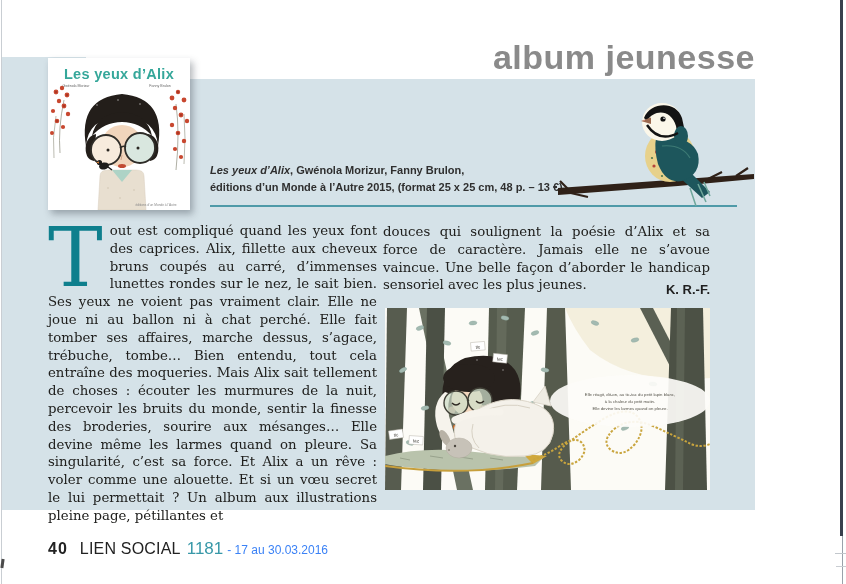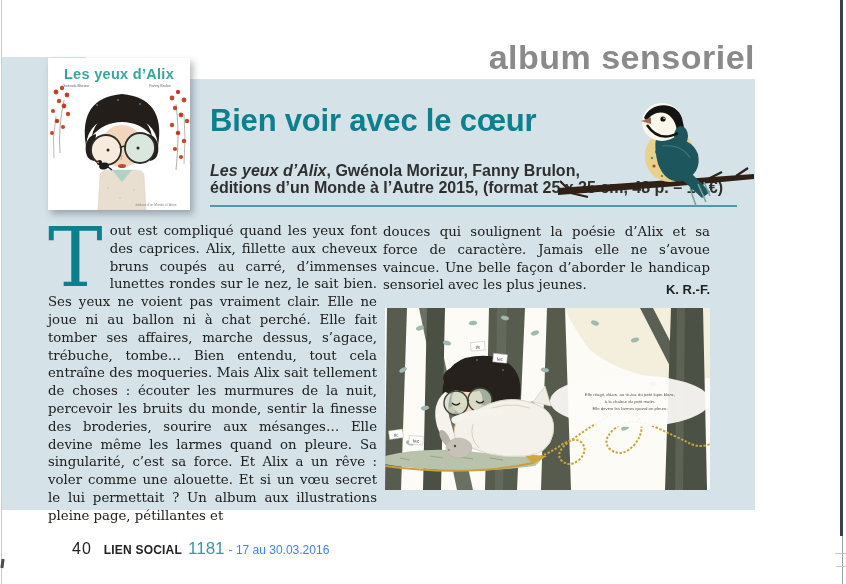--- a/index.html
+++ b/index.html
@@ -23,21 +23,21 @@
   .section-label{right:91px;top:38px;font-size:34px;font-weight:bold;color:#8a8a8a;
                  letter-spacing:0.5px;}
 
   
   .cover{left:48px;top:58px;width:142px;height:152px;background:#fff;
          box-shadow:3px 4px 7px rgba(40,50,60,0.35);}
 
   
   .article-title{left:210px;top:103px;font-size:31px;font-weight:bold;color:#0e7f8d;
                  letter-spacing:-0.2px;}
-  .reference{left:210px;top:162px;width:530px;font-size:16px;line-height:17px;
+  .reference{left:210px;top:162px;width:530px;font-size:11px;line-height:17px;
              font-weight:bold;color:#2f2f2f;}
   .reference .ital{font-style:italic;}
   .teal-rule{left:210px;top:205px;width:527px;height:2px;background:#4f9aa8;}
 
   
   .bird-wrap{left:558px;top:94px;width:200px;height:120px;}
 
   
   .bodytext{font-family:"DejaVu Serif","Liberation Serif",serif;font-size:13.3px;
             line-height:17.8px;text-align:justify;color:#20201e;}
@@ -46,40 +46,40 @@
   .dropcap{float:left;font-family:"DejaVu Serif",serif;font-size:82px;line-height:64px;
            color:#0e7f8d;margin:4px 7px 0 0;}
   .signature{left:383px;top:282px;width:327px;text-align:right;font-size:13px;
              font-weight:bold;color:#1f1f1f;}
 
   
   .illus{left:385px;top:308px;width:325px;height:182px;background:#fcfbf6;}
 
   
   .footer{left:48px;top:539px;width:400px;display:flex;align-items:baseline;color:#222;}
-  .footer .pnum{font-size:16px;font-weight:normal;letter-spacing:1px;margin-left:24px;}
-  .footer .mag{font-size:12px;font-weight:bold;margin-left:12px;letter-spacing:0.2px;}
+  .footer .pnum{font-size:16px;font-weight:bold;letter-spacing:1px;}
+  .footer .mag{font-size:16px;font-weight:normal;margin-left:12px;letter-spacing:0.2px;}
   .footer .issue{font-size:17px;color:#3898a8;margin-left:6px;}
   .footer .dates{font-size:12px;color:#3b82f6;margin-left:4px;}
 
   svg text{font-family:"Liberation Sans",sans-serif;}
 </style>
 </head>
 <body>
 
 <div class="screen">
 
   <div class="abs left-edge"></div>
   <div class="abs right-border"></div>
   <div class="abs right-border-low"></div>
   <div class="abs tick1"></div>
   <div class="abs tick2"></div>
   <div class="abs corner-mark"></div>
 
-  <div class="abs section-label">album sensoriel</div>
+  <div class="abs section-label">album jeunesse</div>
 
   <div class="abs panel-notch"></div>
   <div class="abs panel"></div>
 
   <div class="abs cover">
     <svg width="142" height="152" viewBox="0 0 142 152">
       <rect x="0" y="0" width="142" height="152" fill="#ffffff"></rect>
 
       <g>
         <path d="M12,95 Q10,70 16,42" stroke="#8d8d7c" stroke-width="0.7" fill="none"></path>
@@ -157,21 +157,20 @@
           <path d="M60,109 L64,112" stroke="#1c1c1c" stroke-width="1.5"></path>
         </g>
       </g>
       <text x="71" y="21" text-anchor="middle" font-size="14.5" font-weight="bold" fill="#35a79a" letter-spacing="0.3">Les yeux d’Alix</text>
       <text x="28" y="29" text-anchor="middle" font-size="3.6" fill="#666">Gwénola Morizur</text>
       <text x="112" y="29" text-anchor="middle" font-size="3.6" fill="#666">Fanny Brulon</text>
       <text x="108" y="148" text-anchor="middle" font-size="3.2" fill="#888">éditions d’un Monde à l’Autre</text>
     </svg>
   </div>
 
-  <div class="abs article-title">Bien voir avec le cœur</div>
   <div class="abs reference">
     <span class="ital">Les yeux d’Alix</span><span>, Gwénola Morizur, Fanny Brulon,</span><br>
     <span>éditions d’un Monde à l’Autre 2015, (format 25 x 25 cm, 48 p. – 13 €)</span>
   </div>
   <div class="abs teal-rule"></div>
 
   <div class="abs bird-wrap">
     <svg width="200" height="120" viewBox="0 0 200 120">
 
       <polygon points="0,94 196,80 196,85 120,92 0,101" fill="#2f2118"></polygon>

